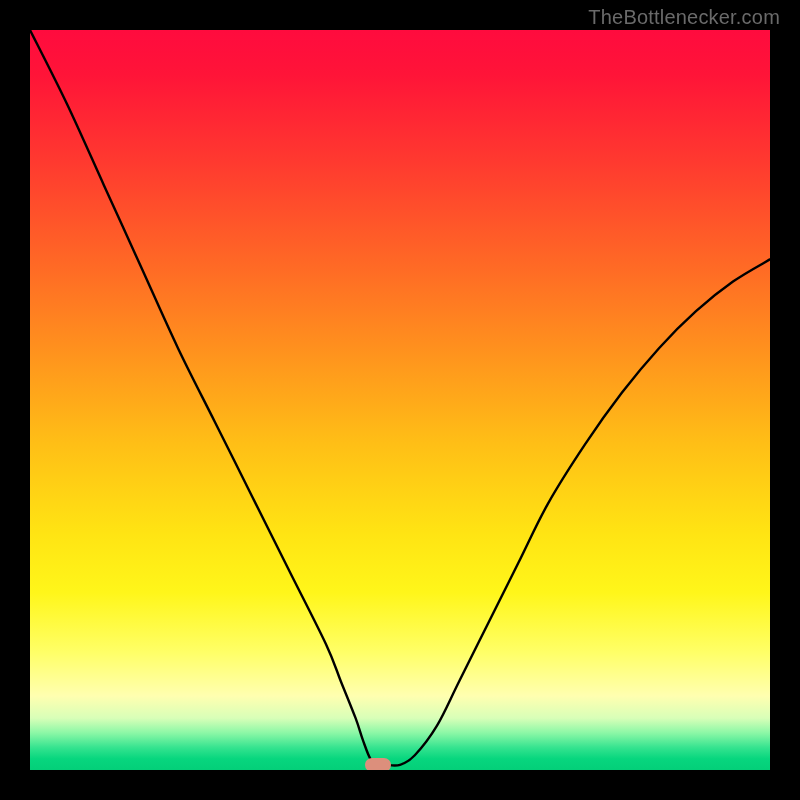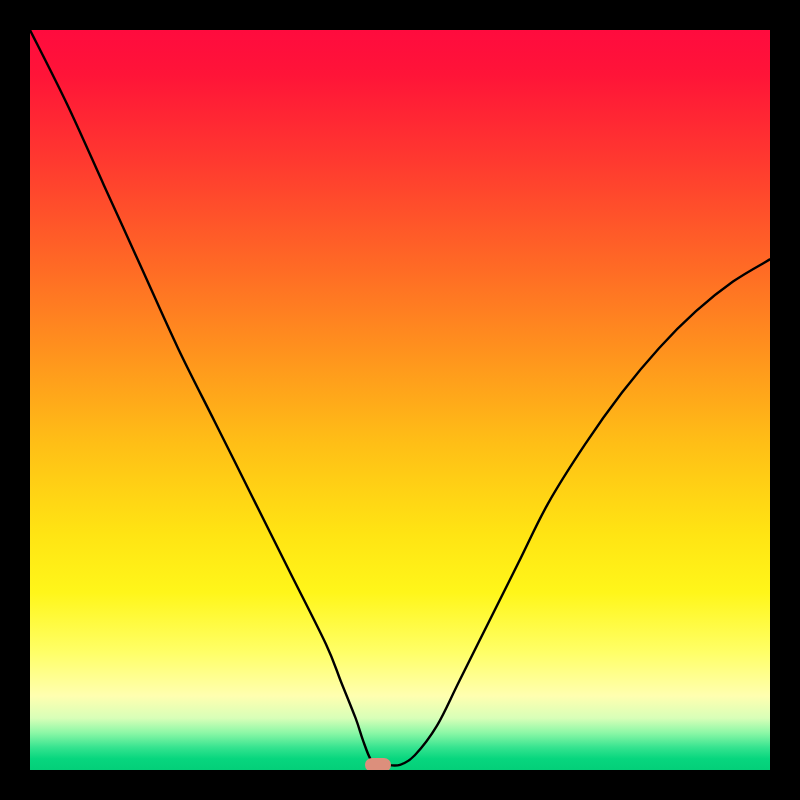--- a/index.html
+++ b/index.html
@@ -72,20 +72,21 @@
     font-weight: 500;
     letter-spacing: 0.2px;
     user-select: none;
   }
 </style>
 </head>
 <body>
 
 <div class="stage">
 
+  <div class="watermark">TheBottlenecker.com</div>
 
   <div class="plot-area">
     <div class="gradient"></div>
 
     <svg class="curve" viewBox="0 0 740 740" preserveAspectRatio="none">
       <path id="curve-path" fill="none" stroke="#000" stroke-width="2.4" stroke-linejoin="round" stroke-linecap="round" d="M 0.00 0.00 C 6.17 12.33, 24.67 48.10, 37.00 74.00 C 49.33 99.90, 61.67 128.27, 74.00 155.40 C 86.33 182.53, 98.67 209.67, 111.00 236.80 C 123.33 263.93, 135.67 292.30, 148.00 318.20 C 160.33 344.10, 172.67 367.53, 185.00 392.20 C 197.33 416.87, 209.67 441.53, 222.00 466.20 C 234.33 490.87, 246.67 515.53, 259.00 540.20 C 271.33 564.87, 287.37 595.70, 296.00 614.20 C 304.63 632.70, 305.87 638.87, 310.80 651.20 C 315.73 663.53, 321.90 678.33, 325.60 688.20 C 329.30 698.07, 330.53 703.62, 333.00 710.40 C 335.47 717.18, 337.93 724.83, 340.40 728.90 C 342.87 732.97, 345.33 733.83, 347.80 734.82 C 350.27 735.81, 351.50 734.82, 355.20 734.82 C 358.90 734.82, 365.07 736.42, 370.00 734.82 C 374.93 733.22, 378.63 731.74, 384.80 725.20 C 390.97 718.66, 399.60 707.93, 407.00 695.60 C 414.40 683.27, 420.57 668.47, 429.20 651.20 C 437.83 633.93, 448.93 611.73, 458.80 592.00 C 468.67 572.27, 478.53 552.53, 488.40 532.80 C 498.27 513.07, 506.90 493.33, 518.00 473.60 C 529.10 453.87, 542.67 432.90, 555.00 414.40 C 567.33 395.90, 579.67 378.63, 592.00 362.60 C 604.33 346.57, 616.67 331.77, 629.00 318.20 C 641.33 304.63, 653.67 292.30, 666.00 281.20 C 678.33 270.10, 690.67 260.23, 703.00 251.60 C 715.33 242.97, 733.83 233.10, 740.00 229.40"></path>
     </svg>
 
     <div id="min-marker" class="marker" style="left: 347.8px; top: 734.82px;"></div>
   </div>

